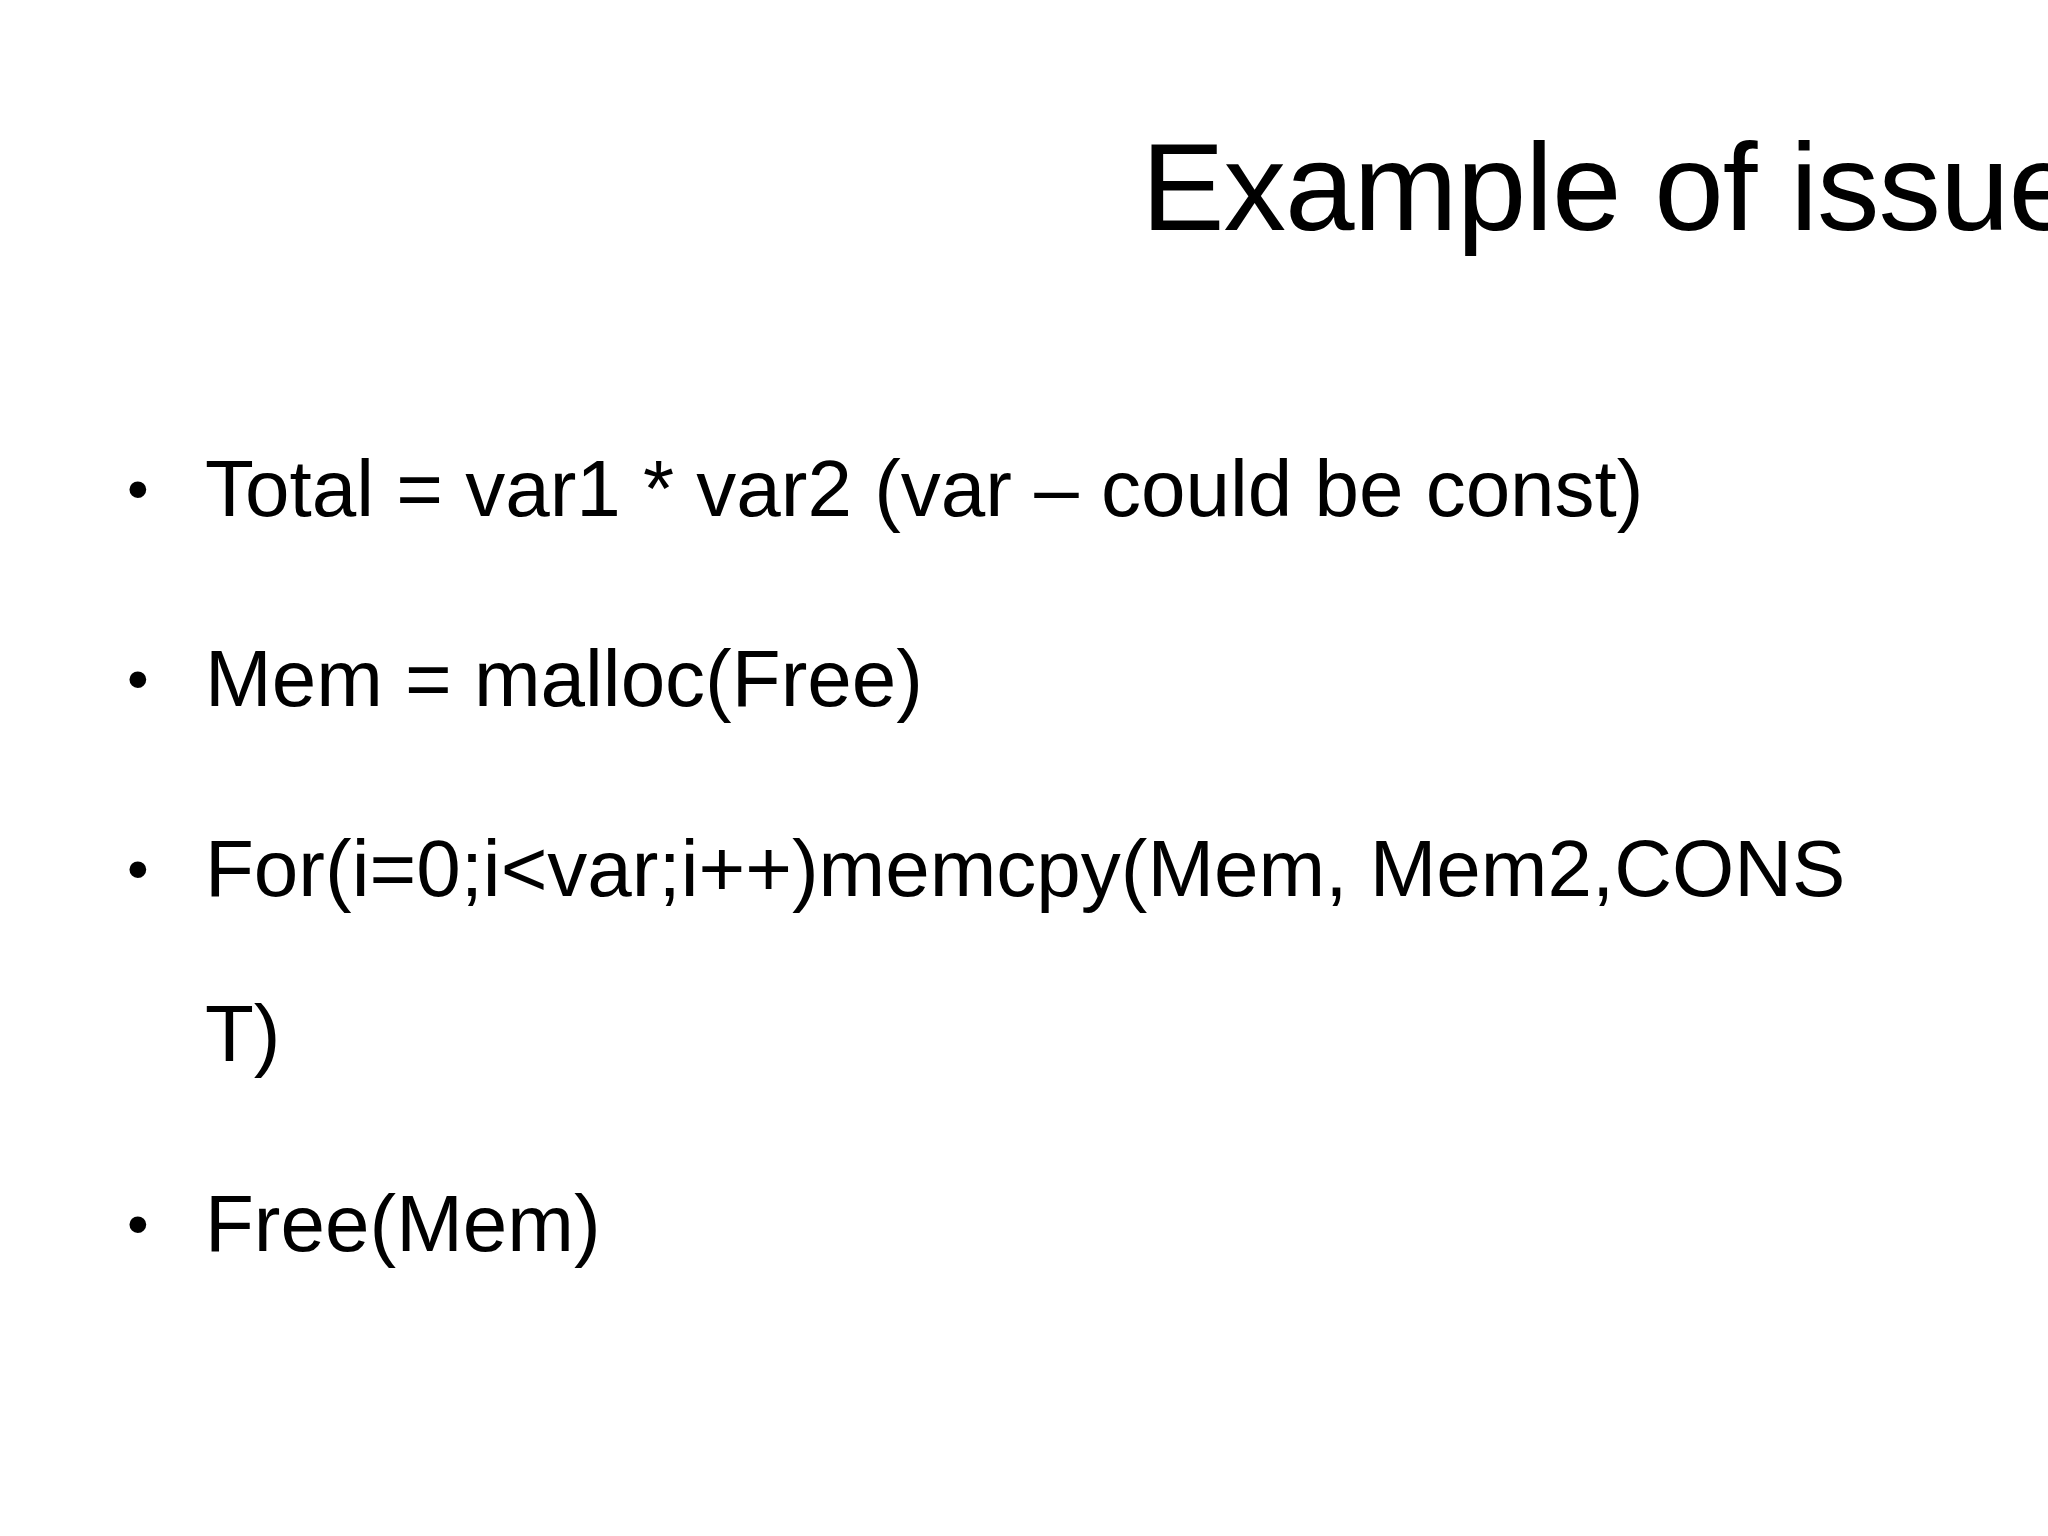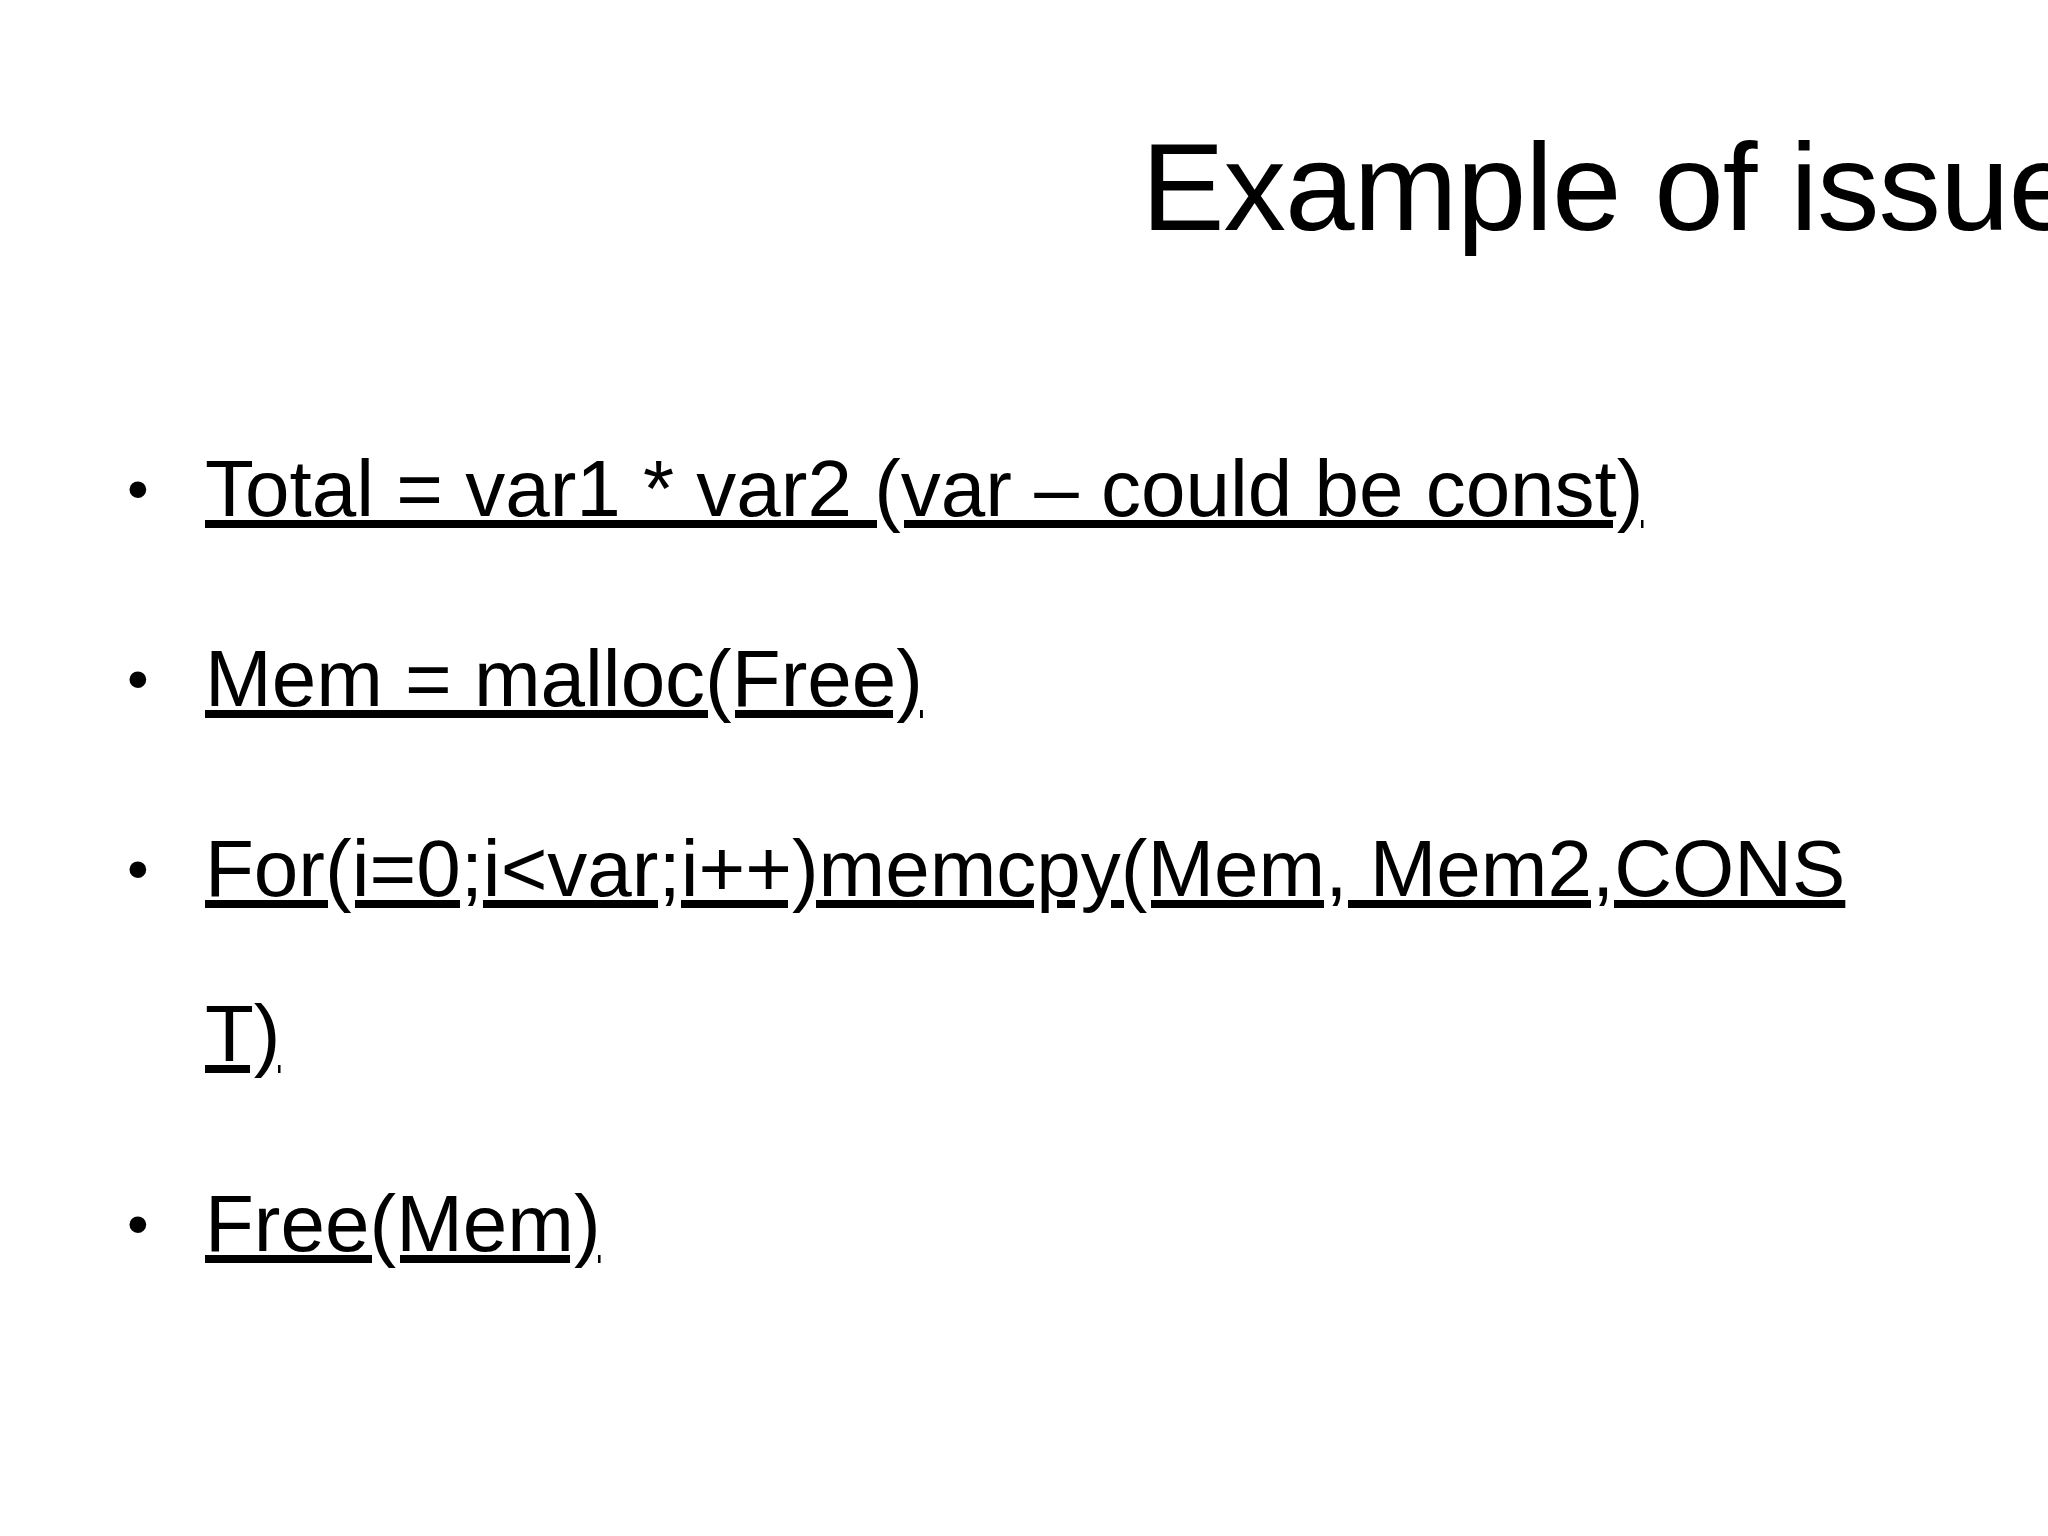--- a/index.html
+++ b/index.html
@@ -48,21 +48,20 @@
   .bullet-dot {
     flex: 0 0 78px;
     font-size: 62px;
     line-height: 165px;
   }
   .bullet-text {
     flex: 0 0 1660px;
     width: 1660px;
     word-break: break-all;
     overflow-wrap: anywhere;
-    text-decoration: underline;
   }
 </style>
 </head>
 <body>
 
 <div class="slide">
   <div class="title">Example of issue</div>
 
   <ul class="bullets">
     <li class="bullet-item">

